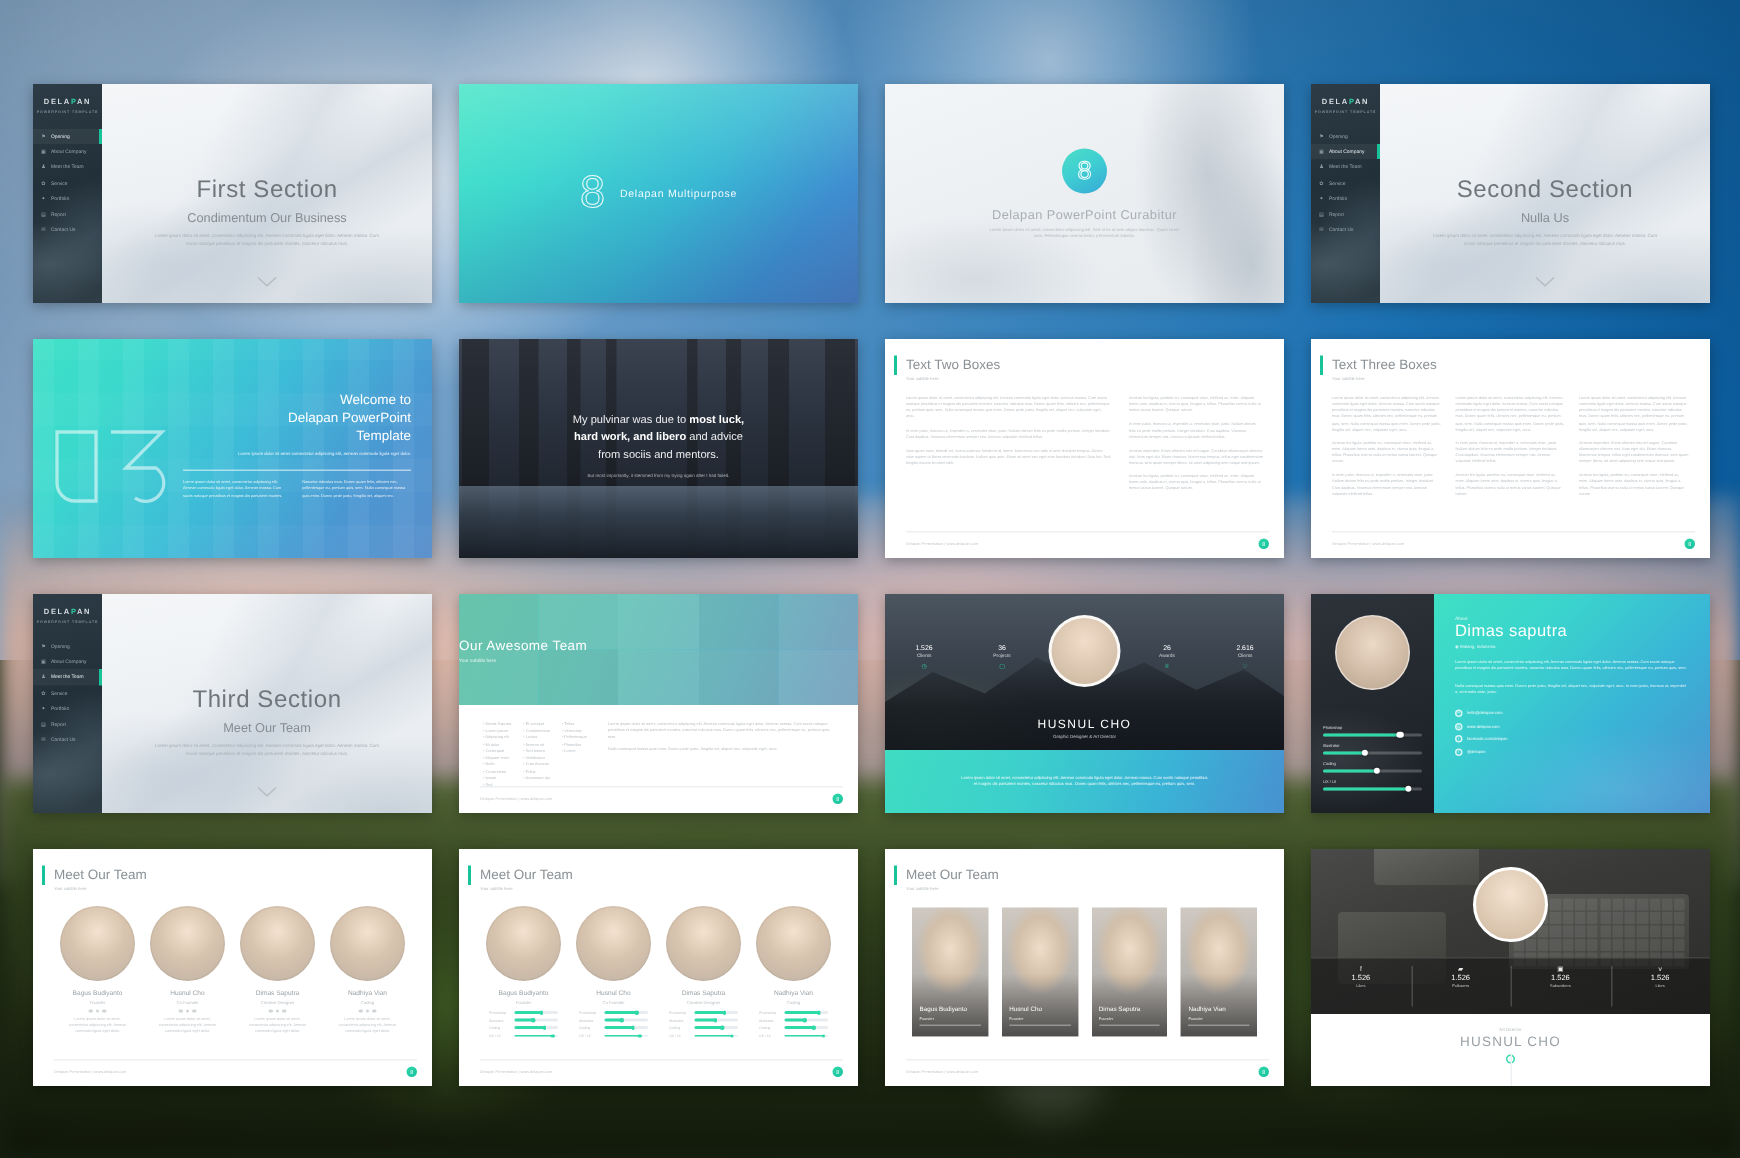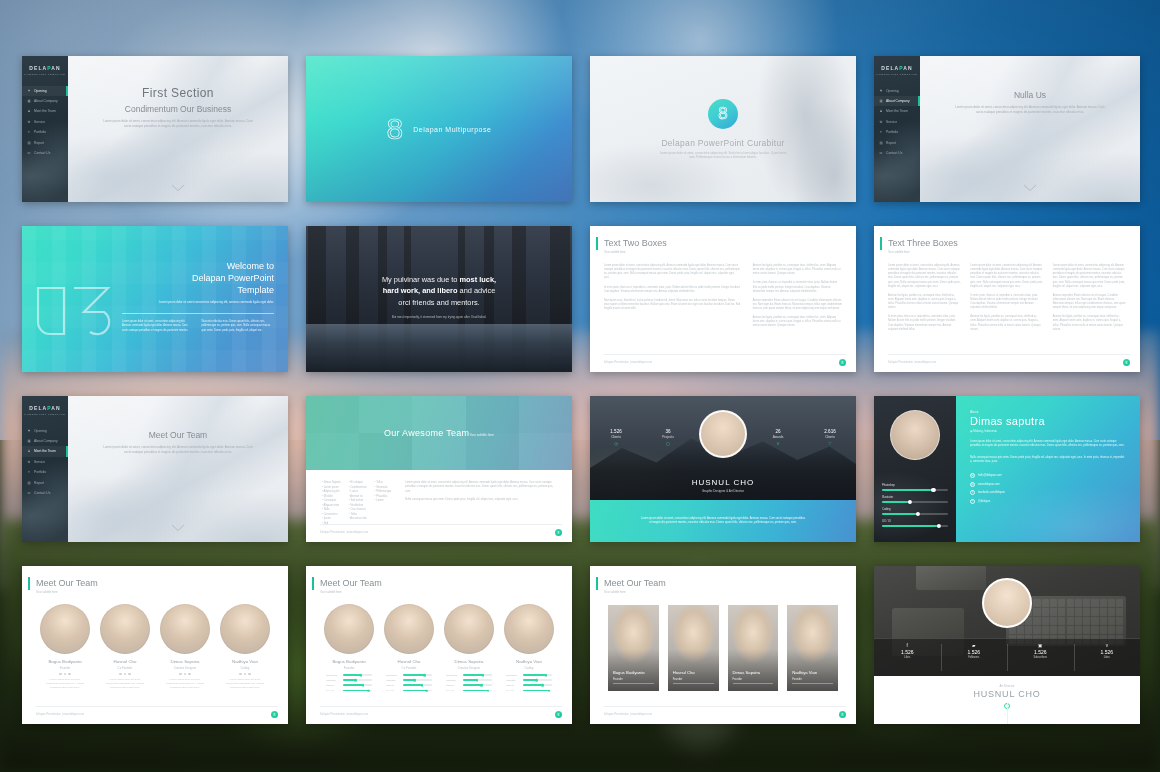--- a/index.html
+++ b/index.html
@@ -94,21 +94,21 @@
   }
   .sec-main::before {
     content:""; position:absolute; inset:0;
     background:
       linear-gradient(118deg, rgba(255,255,255,0) 30%, rgba(200,210,220,.55) 52%, rgba(255,255,255,0) 66%),
       linear-gradient(150deg, rgba(255,255,255,0) 40%, rgba(186,198,210,.5) 58%, rgba(255,255,255,0) 76%),
       radial-gradient(ellipse 200px 70px at 190px 145px, rgba(176,190,203,.55), rgba(255,255,255,0) 70%),
       radial-gradient(ellipse 120px 60px at 40px 120px, rgba(190,202,214,.5), rgba(255,255,255,0) 70%);
   }
   .sec-body { position: relative; z-index:2; text-align:center; padding-top: 30px; }
-  .sec-h1 { font-size: 12px; color: #6f767c; font-weight: 300; letter-spacing: .4px; }
+  .sec-h1 { font-size: 16px; color: #6f767c; font-weight: 300; letter-spacing: .4px; margin-top: 32px; }
   .sec-h2 { font-size: 8.5px; color: #868d93; font-weight: 300; margin-top: 4px; }
   .sec-p  { font-size: 3px; color: #a7aeb3; line-height: 1.6; margin: 5px auto 0; width: 150px; }
   .sec-chev { position: absolute; bottom: 10px; left: 50%; transform: translateX(-50%); z-index: 2; }
 
   
   .cover2 {
     height:100%; position: relative;
     background: linear-gradient(132deg,#49e6c8 0%, #3fd9cf 25%, #39b9d4 55%, #3f8fd0 80%, #4c7fc6 100%);
     display:flex; align-items:center; justify-content:center; gap:10px;
   }
@@ -182,21 +182,21 @@
   .footer .fr { width: 7px;height:7px;border-radius:50%;
     background: linear-gradient(150deg,#2fd9a8,#18bfa0); display:flex;align-items:center;justify-content:center;
     font-size:3.5px; color:#fff;}
 
   
   .team10 { height:100%; position:relative; background:#fff; }
   .team10 .hdr { position:relative; height: 74px; overflow:hidden;
     background: linear-gradient(110deg,#35d6bb 0%, #38cfc9 35%, #3bb5d4 70%, #4a93cf 100%); }
   .team10 .faces { position:absolute; inset:0; display:grid; grid-template-columns: repeat(5,1fr); grid-template-rows: 1fr 1fr; opacity:.38; }
   .team10 .faces i { display:block; background: #d5cfc6; }
-  .team10 .htxt { position:absolute; inset:0; z-index:3; display:flex; flex-direction:row; align-items:center; justify-content:center; }
+  .team10 .htxt { position:absolute; inset:0; z-index:3; display:flex; flex-direction:column; align-items:flex-start; justify-content:center; }
   .team10 .htxt h3 { font-size: 9px; color:#fff; font-weight:300; letter-spacing:.3px; }
   .team10 .htxt p { font-size: 3.2px; color: rgba(255,255,255,.85); margin-top:3px; }
   .team10 .body { display:flex; gap:8px; padding: 11px 16px 0 16px; }
   .team10 ul { list-style:none; font-size:2.6px; color:#b9bfc3; line-height:1.75; }
   .team10 ul li::before { content:"• "; color:#c9ced2; }
   .team10 .para { flex:1; padding-left: 6px; }
   .team10 .para p { font-size: 2.6px; color:#b9bfc3; line-height:1.65; margin-bottom:4px; }
 
   
   .prof { height:100%; position:relative; overflow:hidden; background:#2b3036; }
@@ -427,20 +427,21 @@
               <span>Report</span>
             </div>
           <div class="sec-mi">
               <span class="ic">✉</span>
               <span>Contact Us</span>
             </div>
         </div>
       </div>
       <div class="sec-main">
         <div class="sec-body">
+          <div class="sec-h1">Second Section</div>
           <div class="sec-h2">Nulla Us</div>
           <div class="sec-p">Lorem ipsum dolor sit amet, consectetur adipiscing elit. Aenean commodo ligula eget dolor. Aenean massa. Cum sociis natoque penatibus et magnis dis parturient montes, nascetur ridiculus mus.</div>
         </div>
         <svg class="sec-chev" width="14" height="8" viewBox="0 0 14 8">
             <path d="M1 1 L7 6.5 L13 1" fill="none" stroke="#b6bcc1" stroke-width="1"></path>
           </svg>
       </div>
     </div>
   </div>
 
@@ -472,21 +473,21 @@
         <i class="pier" style="left:40px;width:13px"></i>
         <i class="pier" style="left:72px;width:9px"></i>
         <i class="pier" style="left:98px;width:7px"></i>
         <i class="pier" style="left:152px;width:7px"></i>
         <i class="pier" style="left:178px;width:10px"></i>
         <i class="pier" style="left:206px;width:14px"></i>
         <i class="pier" style="left:244px;width:20px"></i>
       </div>
       <div class="sea"></div>
       <div class="txt">
-        <div class="q-main"><span>My pulvinar was due to </span><b>most luck,</b><br><b>hard work, and libero</b><span> and advice</span><br><span>orci friends and mentors.</span></div>
+        <div class="q-main"><span>My pulvinar was due to </span><b>most luck,</b><br><b>hard work, and libero</b><span> and advice</span><br><span>from sociis and mentors.</span></div>
         <div class="q-sub">But most importantly, it stemmed from my trying again after I had failed.</div>
       </div>
     </div>
   </div>
 
   <div class="slide">
     <div class="txtslide">
       <div class="accent-bar"></div>
       <div class="ts-h">Text Two Boxes</div>
       <div class="ts-sub">Your subtitle here</div>
@@ -572,20 +573,21 @@
               <span>Report</span>
             </div>
           <div class="sec-mi">
               <span class="ic">✉</span>
               <span>Contact Us</span>
             </div>
         </div>
       </div>
       <div class="sec-main">
         <div class="sec-body">
+          <div class="sec-h1">Third Section</div>
           <div class="sec-h2">Meet Our Team</div>
           <div class="sec-p">Lorem ipsum dolor sit amet, consectetur adipiscing elit. Aenean commodo ligula eget dolor. Aenean massa. Cum sociis natoque penatibus et magnis dis parturient montes, nascetur ridiculus mus.</div>
         </div>
         <svg class="sec-chev" width="14" height="8" viewBox="0 0 14 8">
             <path d="M1 1 L7 6.5 L13 1" fill="none" stroke="#b6bcc1" stroke-width="1"></path>
           </svg>
       </div>
     </div>
   </div>
 

